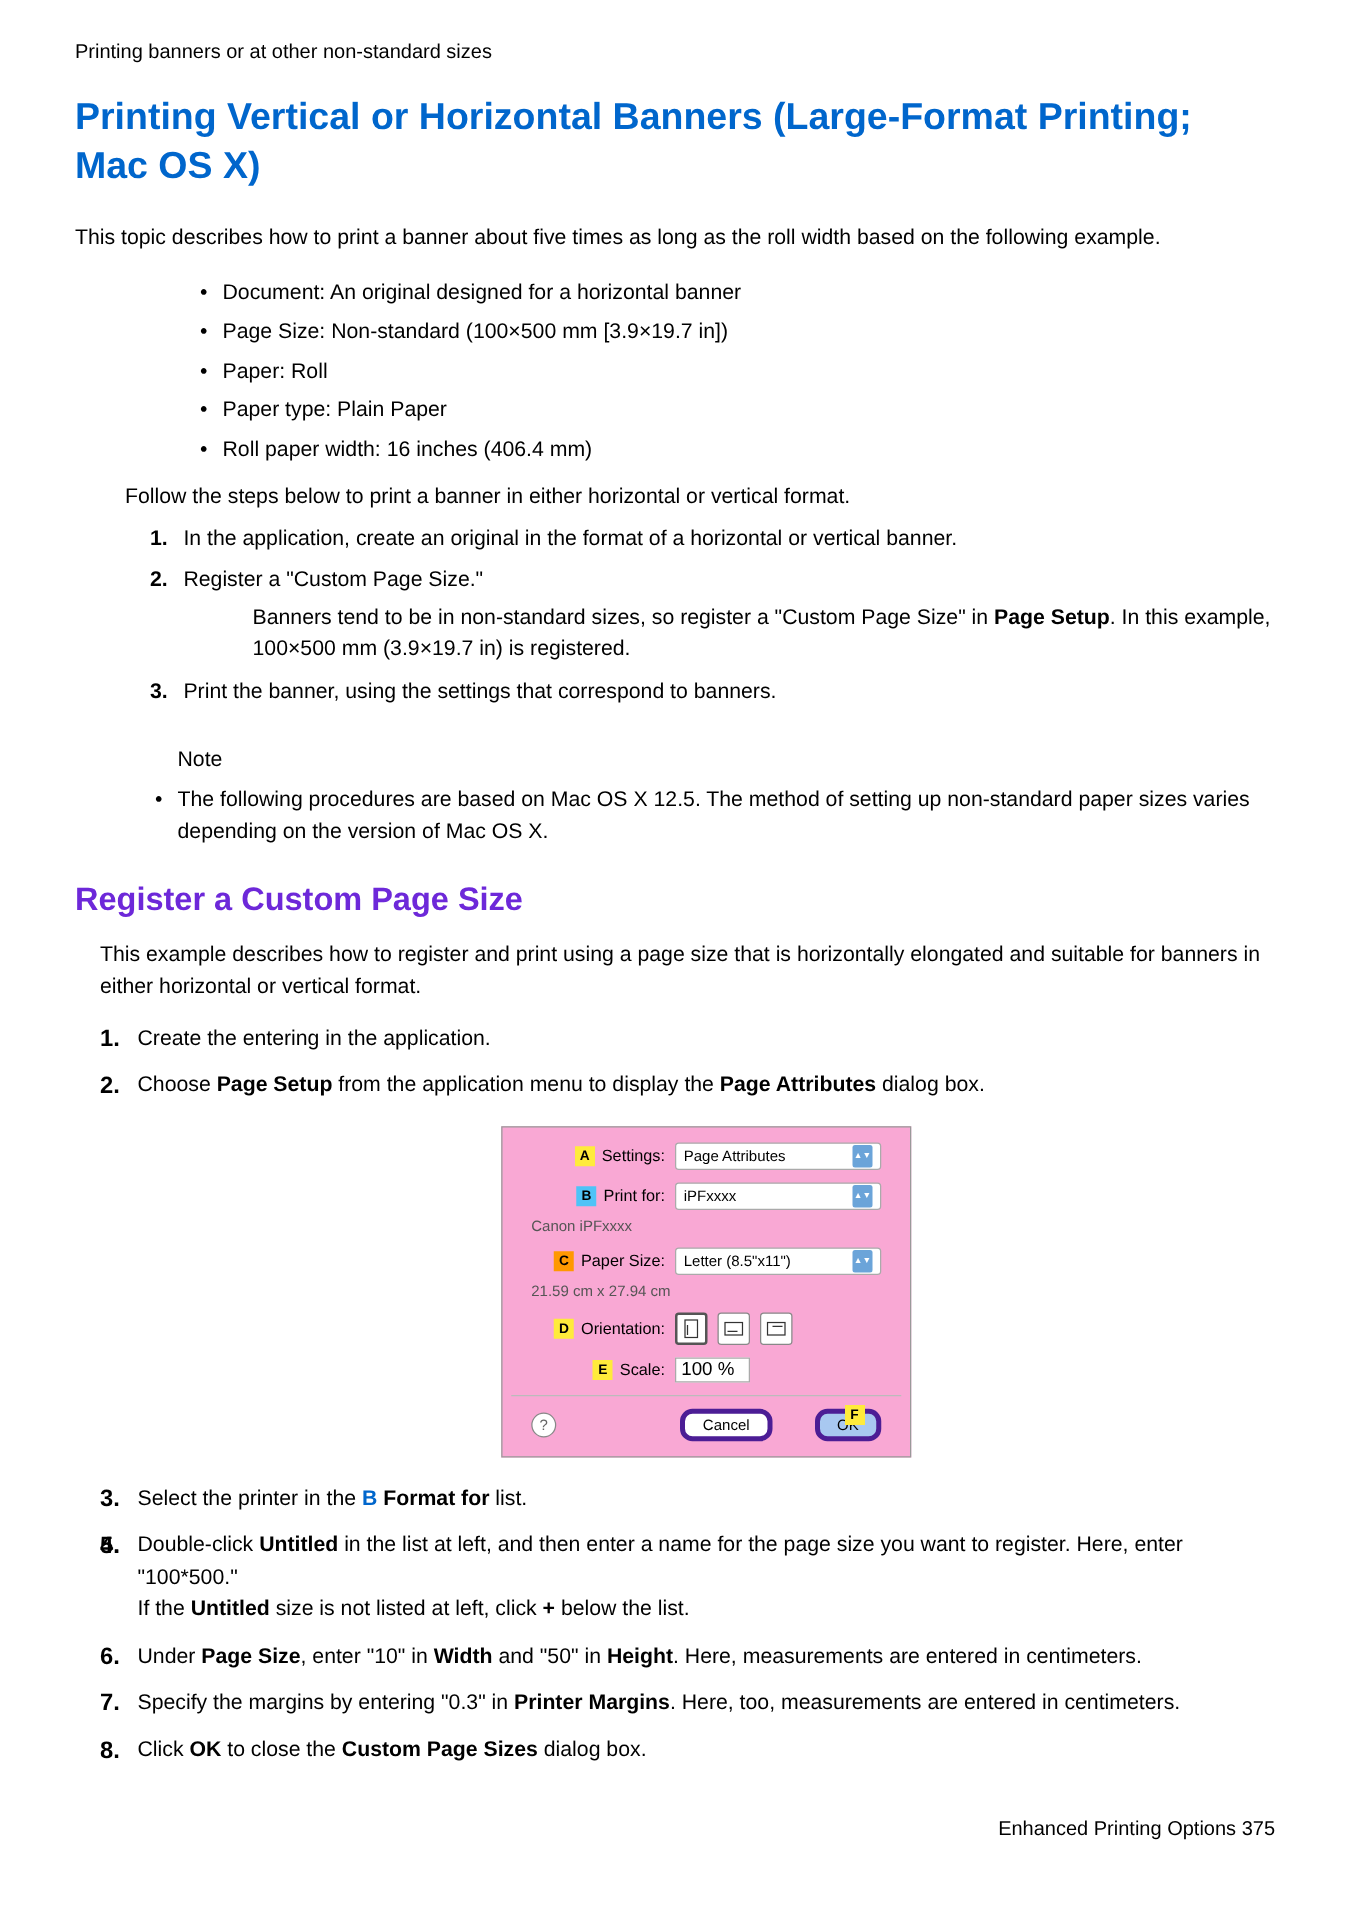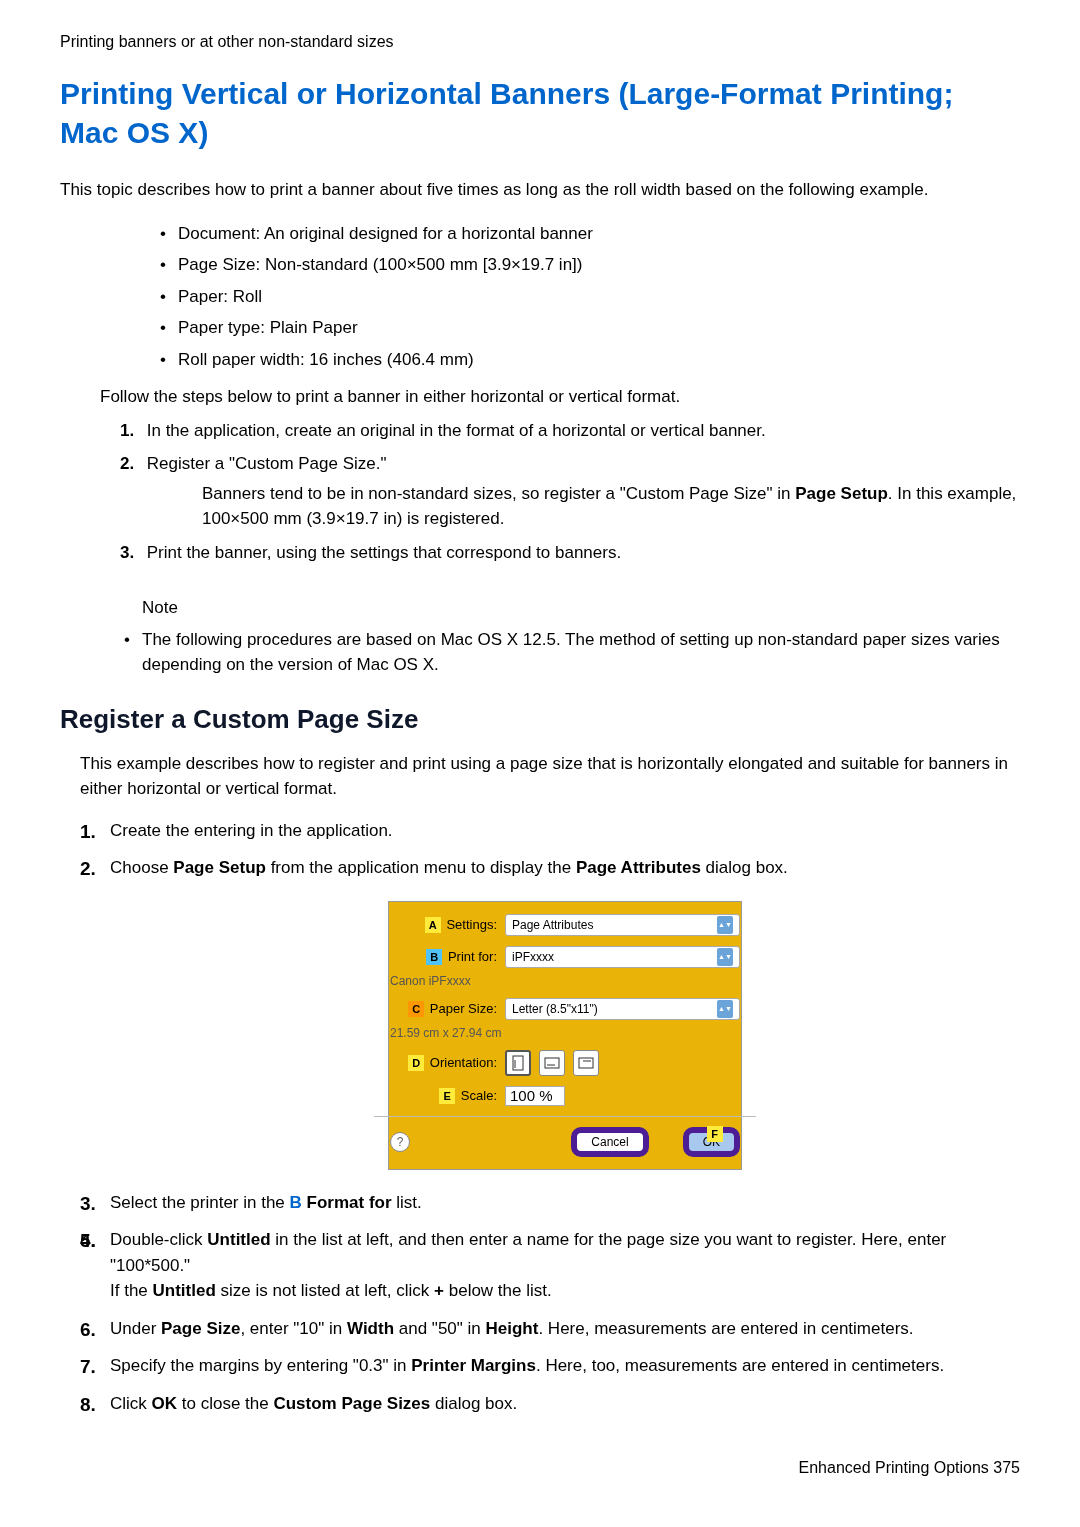--- a/index.html
+++ b/index.html
@@ -75,21 +75,21 @@
     position: relative;
     padding-left: 18px;
     margin-left: -18px;
   }
   .note-bullet li::before {
     content: "•";
     position: absolute;
     left: 0;
   }
   h2 {
-    color: #0f172a;
+    color: #6d28d9;
     font-size: 26px;
     font-weight: bold;
     margin-top: 22px;
     margin-bottom: 12px;
   }
   .section-desc {
     margin-left: 20px;
     margin-bottom: 16px;
   }
   .main-steps {
@@ -111,23 +111,23 @@
   .bold { font-weight: bold; }
   .letter-b { color: #0066cc; font-weight: bold; }
   .letter-c { color: #cc9900; font-weight: bold; }
   .dialog-wrap {
     text-align: center;
     margin: 20px 0;
   }
   .dialog {
     display: inline-block;
     border: 1px solid #999;
-    background: #eab308;
-    width: 354px;
-    padding: 12px 1px;
+    background: #f9a8d4;
+    width: 328px;
+    padding: 12px 23px;
     text-align: left;
     font-size: 13px;
   }
   .dialog-row {
     display: flex;
     align-items: center;
     margin-bottom: 10px;
   }
   .dialog-label-col {
     width: 115px;
@@ -229,21 +229,21 @@
     font-size: 12px;
     color: #666;
     background: #fff;
   }
   .dialog-buttons {
     display: flex;
     gap: 8px;
     align-items: center;
   }
   .dlg-btn {
-    border: 6px solid #4c1d95;
+    border: 4px solid #4c1d95;
     border-radius: 10px;
     background: #fff;
     padding: 2px 14px;
     font-size: 12px;
   }
   .dlg-btn.ok {
     background: #a8c8f0;
   }
   .footer {
     text-align: right;

